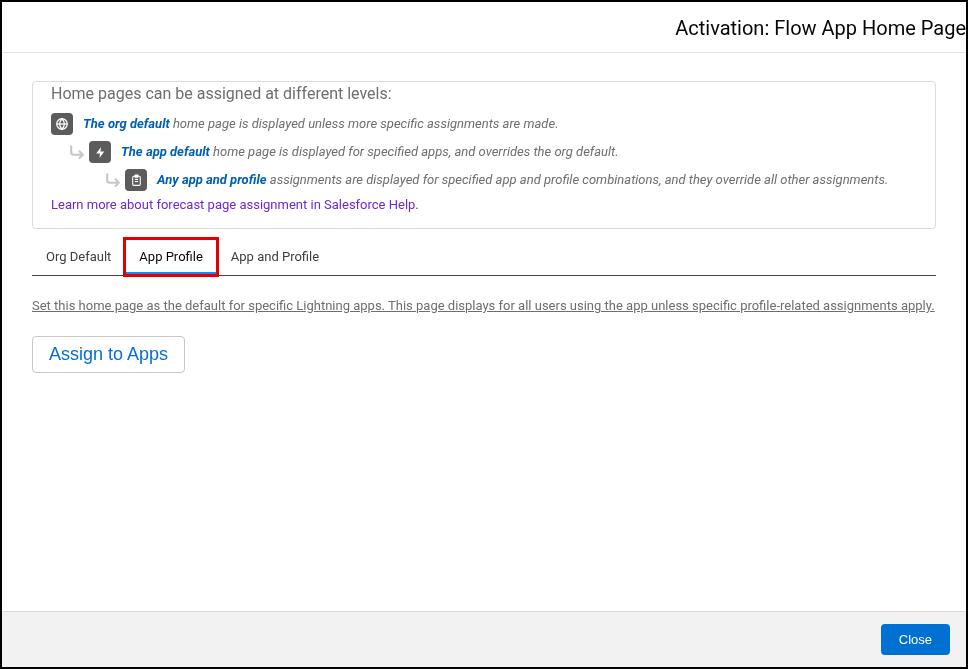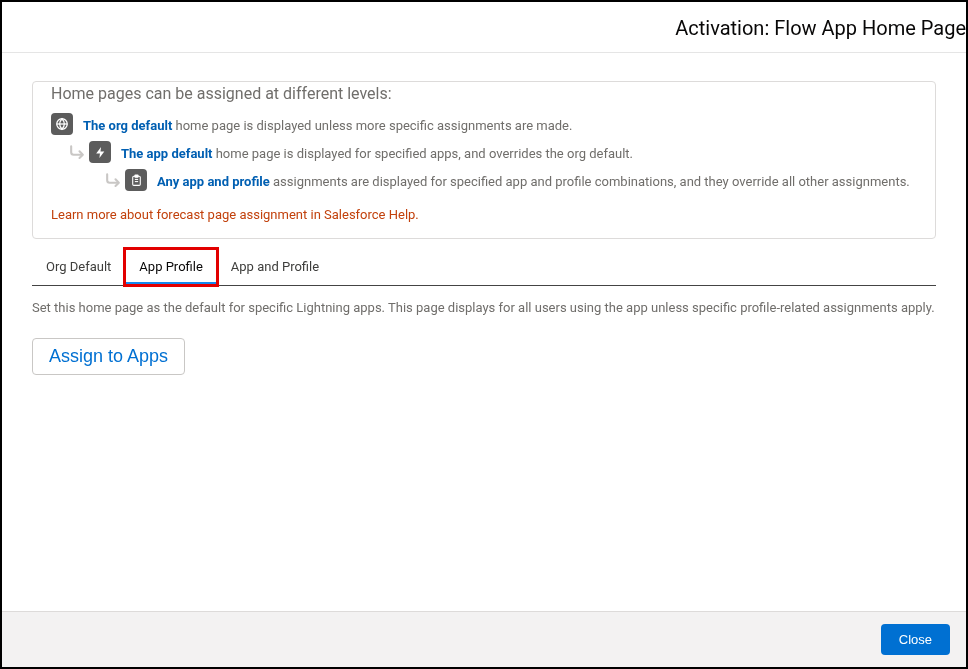--- a/index.html
+++ b/index.html
@@ -37,23 +37,24 @@
     margin-bottom: 10px;
   }
   .info-panel-title {
     font-size: 16px;
     color: #706e6b;
     font-weight: 400;
     margin-bottom: 10px;
   }
   .level-row {
     display: flex;
-    align-items: flex-end;
+    align-items: center;
     line-height: 1.5;
     margin-bottom: 6px;
+    font-style: italic;
   }
   .level-row.indent1 { margin-left: 16px; }
   .level-row.indent2 { margin-left: 52px; }
   .level-arrow {
     width: 20px;
     height: 20px;
     flex: 0 0 20px;
     margin-right: 2px;
     margin-top: 1px;
   }
@@ -67,23 +68,22 @@
     align-items: center;
     justify-content: center;
     flex: 0 0 22px;
     margin-right: 10px;
     margin-top: 0px;
   }
   .level-text { flex: 1; color: #706e6b; }
   .level-bold { font-weight: 700; color: #005fb2; }
   .learn-link {
     display: inline-block;
-    color: #c2410c;
-    font-size: 13px;
-    margin-top: 10px;
+    color: #6d28d9;
+    font-size: 13px;
     text-decoration: none;
   }
 
   .tabs {
     display: flex;
     border-bottom: 1px solid #444;
     margin-top: 6px;
   }
   .tab {
     padding: 10px 14px 8px;
@@ -96,24 +96,25 @@
   }
   .tab.active {
     border-bottom-color: #1589ee;
     color: #080707;
   }
   .tab.highlight {
     outline: 3px solid #e20000;
     outline-offset: -1px;
   }
   .tab-desc {
-    margin-top: 12px;
+    margin-top: 20px;
     font-size: 13px;
     color: #706e6b;
     line-height: 1.5;
+    text-decoration: underline;
   }
   .assign-btn {
     margin-top: 20px;
     display: inline-block;
     padding: 7px 16px;
     background: #fff;
     border: 1px solid #c9c7c5;
     border-radius: 4px;
     color: #0070d2;
     font-size: 18px;

